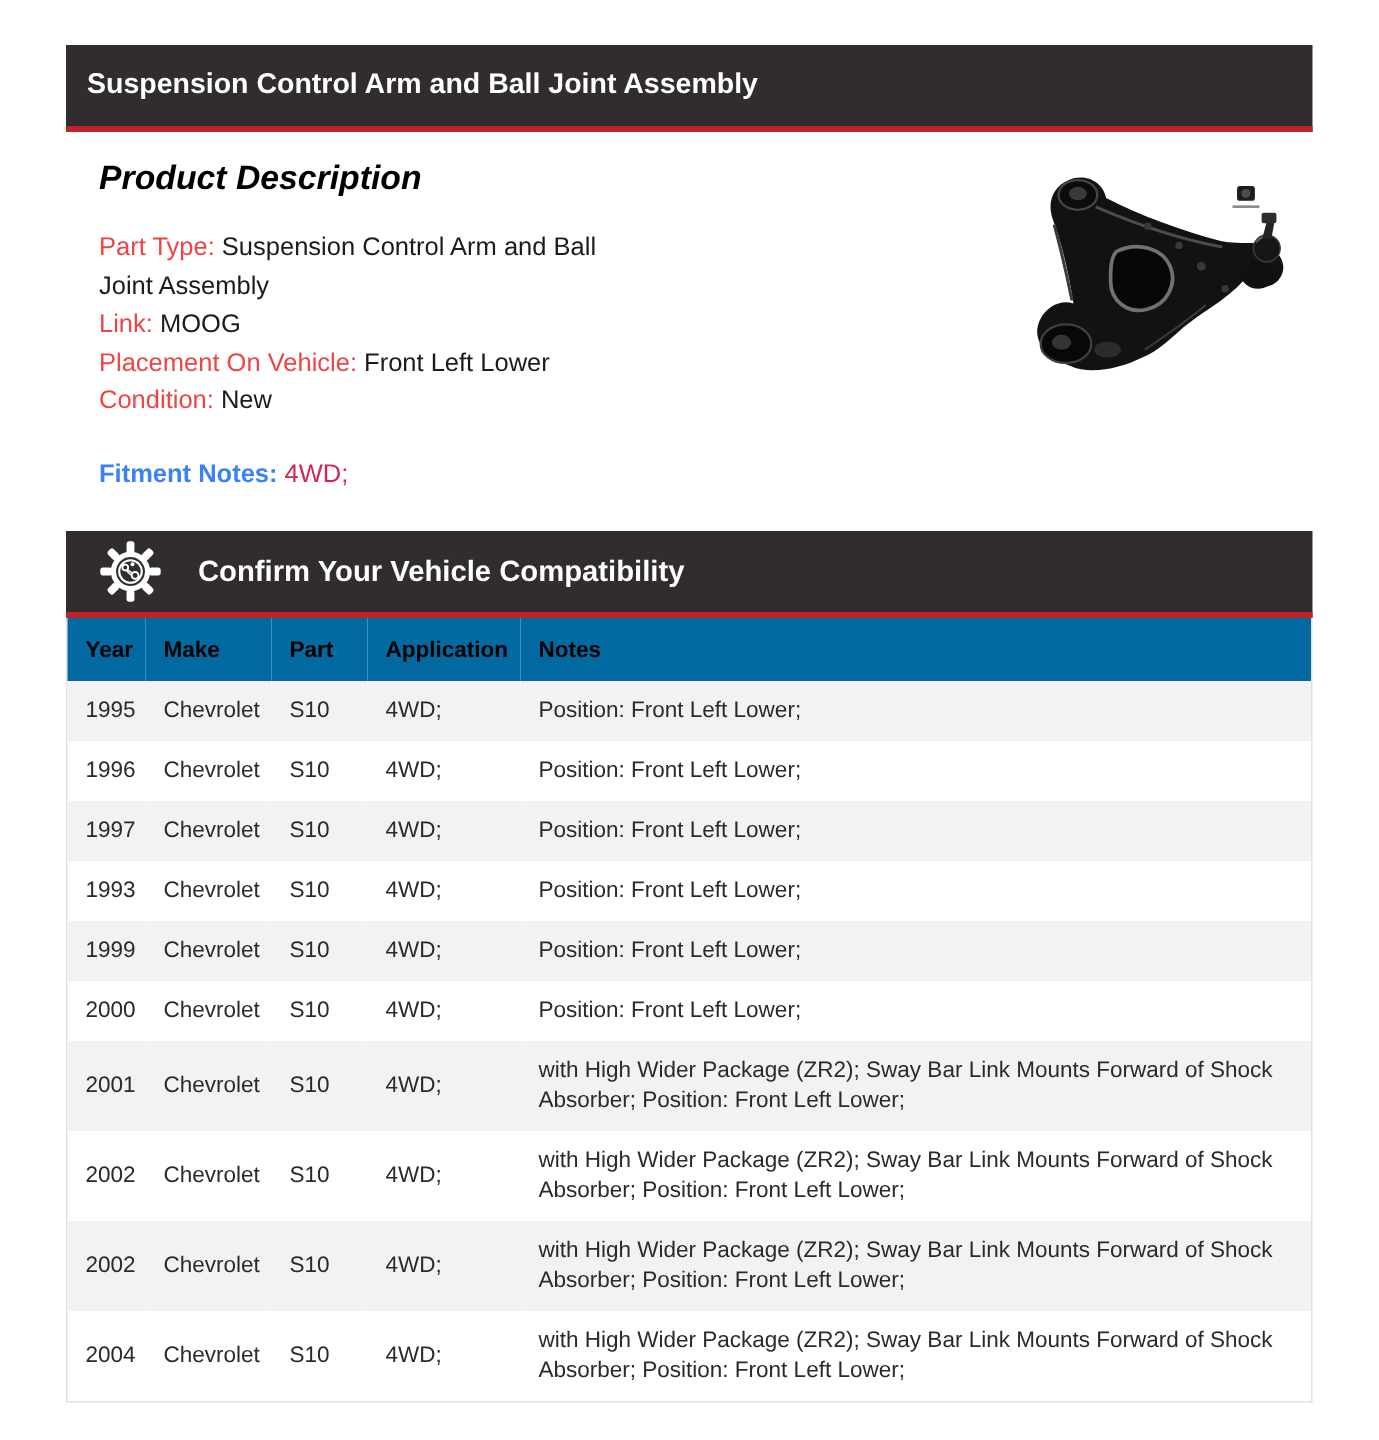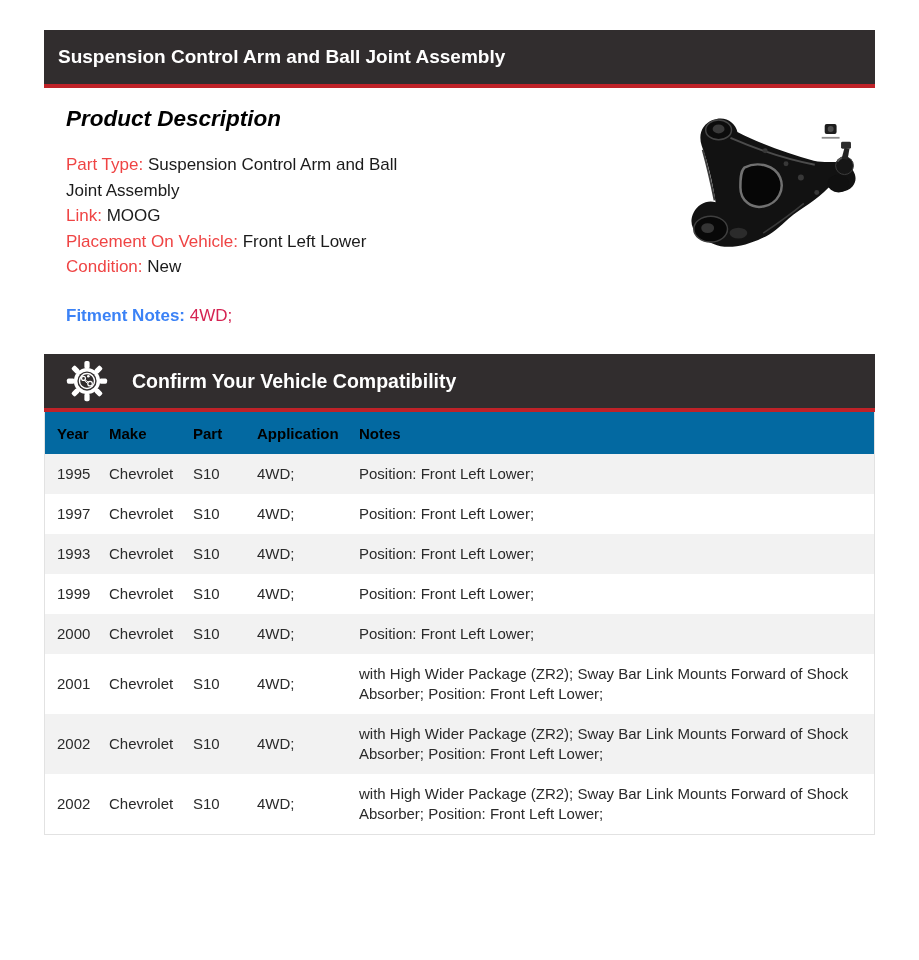--- a/index.html
+++ b/index.html
@@ -172,20 +172,27 @@
         </thead>
         <tbody>
   <tr>
     <td>1995</td>
     <td>Chevrolet</td>
     <td>S10</td>
     <td>4WD;</td>
     <td>Position: Front Left Lower;</td>
   </tr>
 
+  <tr>
+    <td>1996</td>
+    <td>Chevrolet</td>
+    <td>S10</td>
+    <td>4WD;</td>
+    <td>Position: Front Left Lower;</td>
+  </tr>
 
   <tr>
     <td>1997</td>
     <td>Chevrolet</td>
     <td>S10</td>
     <td>4WD;</td>
     <td>Position: Front Left Lower;</td>
   </tr>
 
   <tr>
@@ -229,18 +236,25 @@
   </tr>
 
   <tr>
     <td>2002</td>
     <td>Chevrolet</td>
     <td>S10</td>
     <td>4WD;</td>
     <td>with High Wider Package (ZR2); Sway Bar Link Mounts Forward of Shock Absorber; Position: Front Left Lower;</td>
   </tr>
 
+  <tr>
+    <td>2004</td>
+    <td>Chevrolet</td>
+    <td>S10</td>
+    <td>4WD;</td>
+    <td>with High Wider Package (ZR2); Sway Bar Link Mounts Forward of Shock Absorber; Position: Front Left Lower;</td>
+  </tr>
 </tbody>
       </table>
     </div>
   </section>
 
 </div>
 
 </body></html>

